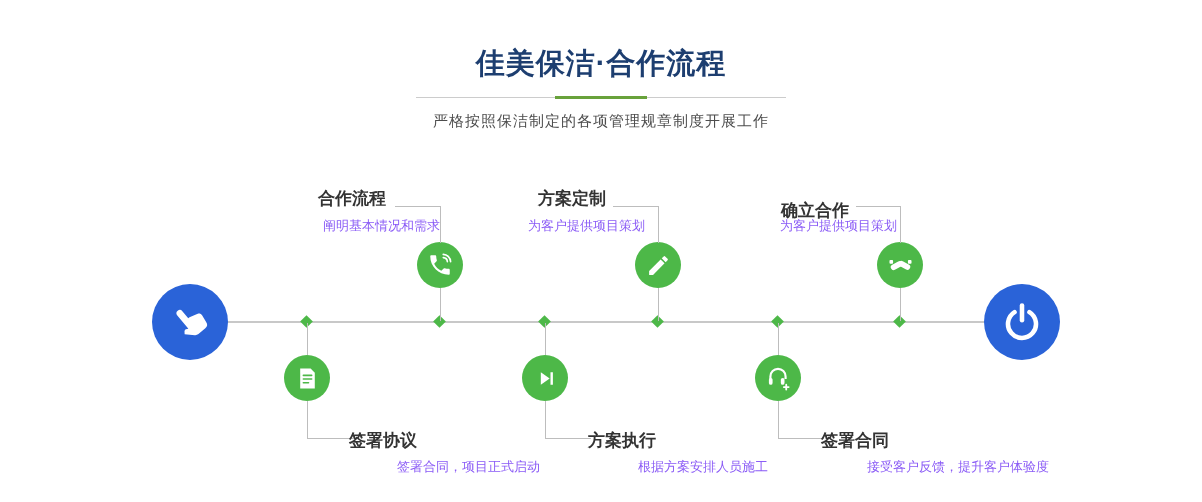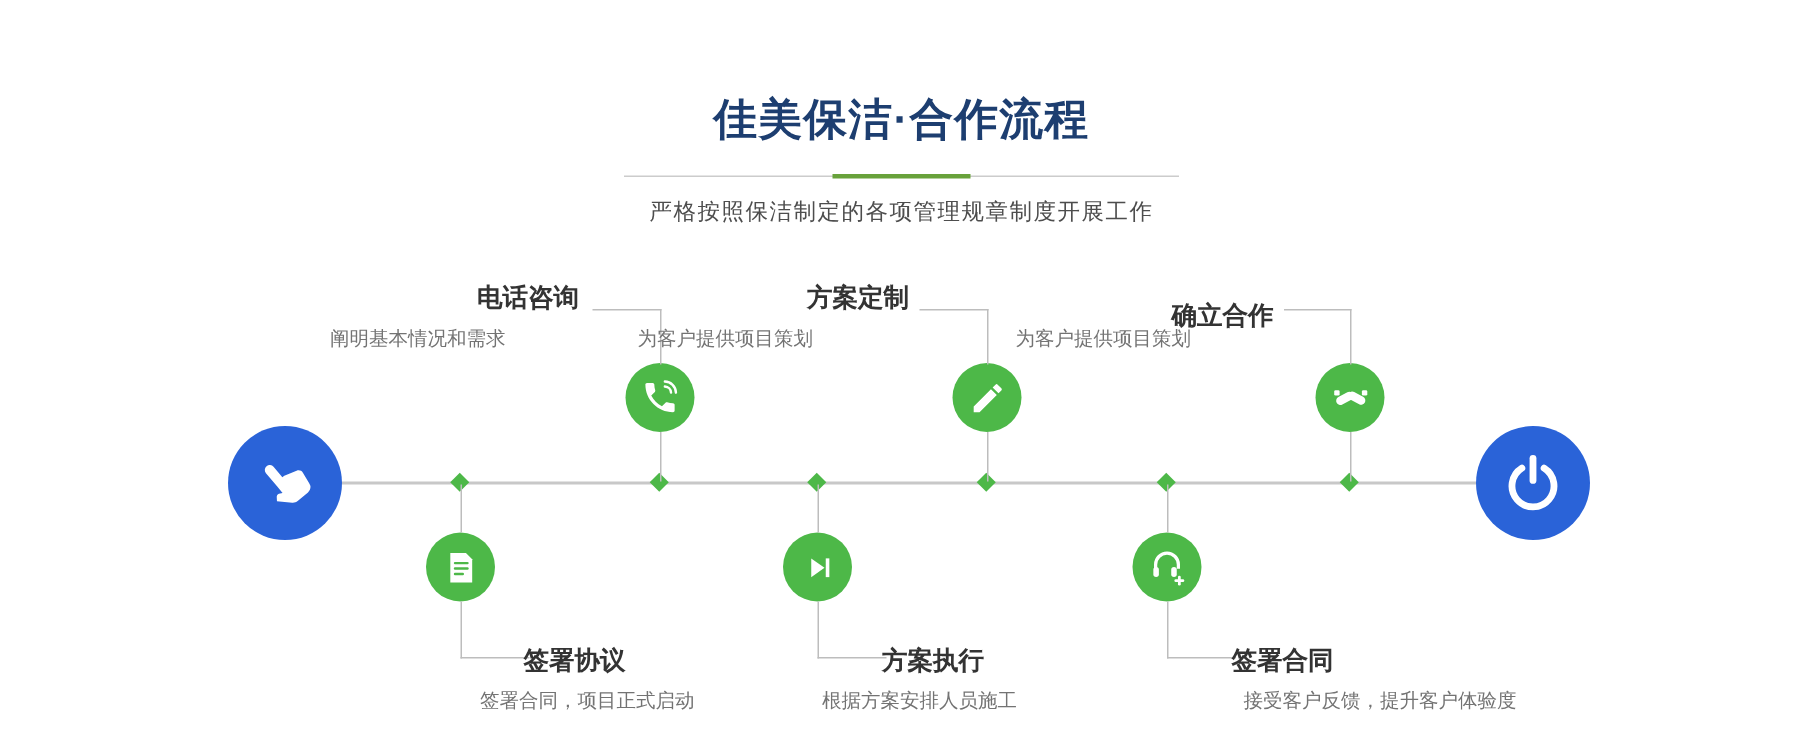--- a/index.html
+++ b/index.html
@@ -1,42 +1,42 @@
 <!DOCTYPE html>
 <html><head>
 <meta charset="utf-8">
 <style>
   html,body{margin:0;padding:0;background:#ffffff}
   .page{position:relative;width:1202px;height:502px;background:#ffffff;
         font-family:"Liberation Sans",sans-serif;overflow:hidden}
 
   
   .header{text-align:center;padding-top:44px}
-  .title{margin:16px;font-size:29px;font-weight:bold;color:#1d3e70;letter-spacing:1px}
+  .title{margin:0;font-size:29px;font-weight:bold;color:#1d3e70;letter-spacing:1px}
   .underline{position:relative;width:370px;height:3px;margin:12px auto 0}
   .underline .base{position:absolute;left:0;right:0;top:1px;height:1px;background:#cccccc}
   .underline .green{position:absolute;left:50%;top:0;width:92px;height:3px;margin-left:-46px;background:#68a23b}
   .subtitle{margin:13px 18px 0;font-size:15px;color:#4d4d4d;letter-spacing:1px}
 
   
   .main-line{position:absolute;left:190px;top:321px;width:832px;height:2px;background:#c8c8c8}
   .endpoint{position:absolute;width:76px;height:76px;border-radius:50%;background:#2a63d8;
             display:flex;align-items:center;justify-content:center}
   .ep-start{left:152px;top:284px}
   .ep-end{left:984px;top:284px}
   .diamond{position:absolute;width:9px;height:9px;background:#4db848;transform:rotate(45deg)}
   .circle{position:absolute;width:46px;height:46px;border-radius:50%;background:#4db848;
           display:flex;align-items:center;justify-content:center}
   .vconn{position:absolute;width:1px;background:#bdbdbd}
   .lconn{position:absolute}
   .lconn.top{border-top:1px solid #bdbdbd;border-right:1px solid #bdbdbd}
   .lconn.bottom{border-left:1px solid #bdbdbd;border-bottom:1px solid #bdbdbd}
   .step-title{position:absolute;width:120px;text-align:center;font-size:17px;font-weight:bold;
               color:#333333;line-height:1.25}
-  .step-desc{position:absolute;width:220px;text-align:left;font-size:13px;color:#737373;line-height:1.3}
+  .step-desc{position:absolute;width:220px;text-align:right;font-size:13px;color:#8b5cf6;line-height:1.3}
   svg{display:block}
 </style>
 </head>
 <body>
 
 <div class="page">
 
   <div class="header">
     <h1 class="title">佳美保洁·合作流程</h1>
     <div class="underline">
@@ -71,21 +71,21 @@
   <div>
     <div class="circle" style="left:417px;top:242px">
       <svg viewBox="0 0 24 24" width="26" height="26">
         <path fill="#ffffff" d="M6.62 10.79c1.44 2.83 3.76 5.14 6.59 6.59l2.2-2.2c.27-.27.67-.36 1.02-.24 1.12.37 2.33.57 3.57.57.55 0 1 .45 1 1V20c0 .55-.45 1-1 1-9.39 0-17-7.61-17-17 0-.55.45-1 1-1h3.5c.55 0 1 .45 1 1 0 1.25.2 2.45.57 3.57.11.35.03.74-.25 1.02l-2.2 2.2z"></path>
         <path d="M15 5.2a4 4 0 0 1 3.8 3.8" fill="none" stroke="#ffffff" stroke-width="1.5" stroke-linecap="round"></path>
         <path d="M15 2.2a7 7 0 0 1 6.8 6.8" fill="none" stroke="#ffffff" stroke-width="1.5" stroke-linecap="round"></path>
       </svg>
     </div>
     <div class="vconn" style="left:440px;top:288px;height:33px"></div>
     <div class="lconn top" style="left:395px;top:206px;width:45px;height:36px"></div>
-    <div class="step-title" style="left:292px;top:188px">电话咨询</div>
+    <div class="step-title" style="left:292px;top:188px">合作流程</div>
     <div class="step-desc" style="left:220px;top:218px">阐明基本情况和需求</div>
   </div>
 
   <div>
     <div class="circle" style="left:635px;top:242px">
       <svg viewBox="0 0 24 24" width="25" height="25">
         <path fill="#ffffff" d="M3 17.25V21h3.75L17.8 9.94l-3.75-3.75L3 17.25zM20.7 7.04a1 1 0 0 0 0-1.41l-2.34-2.34a1 1 0 0 0-1.41 0l-1.83 1.83 3.75 3.75 1.83-1.83z"></path>
       </svg>
     </div>
     <div class="vconn" style="left:658px;top:288px;height:33px"></div>

